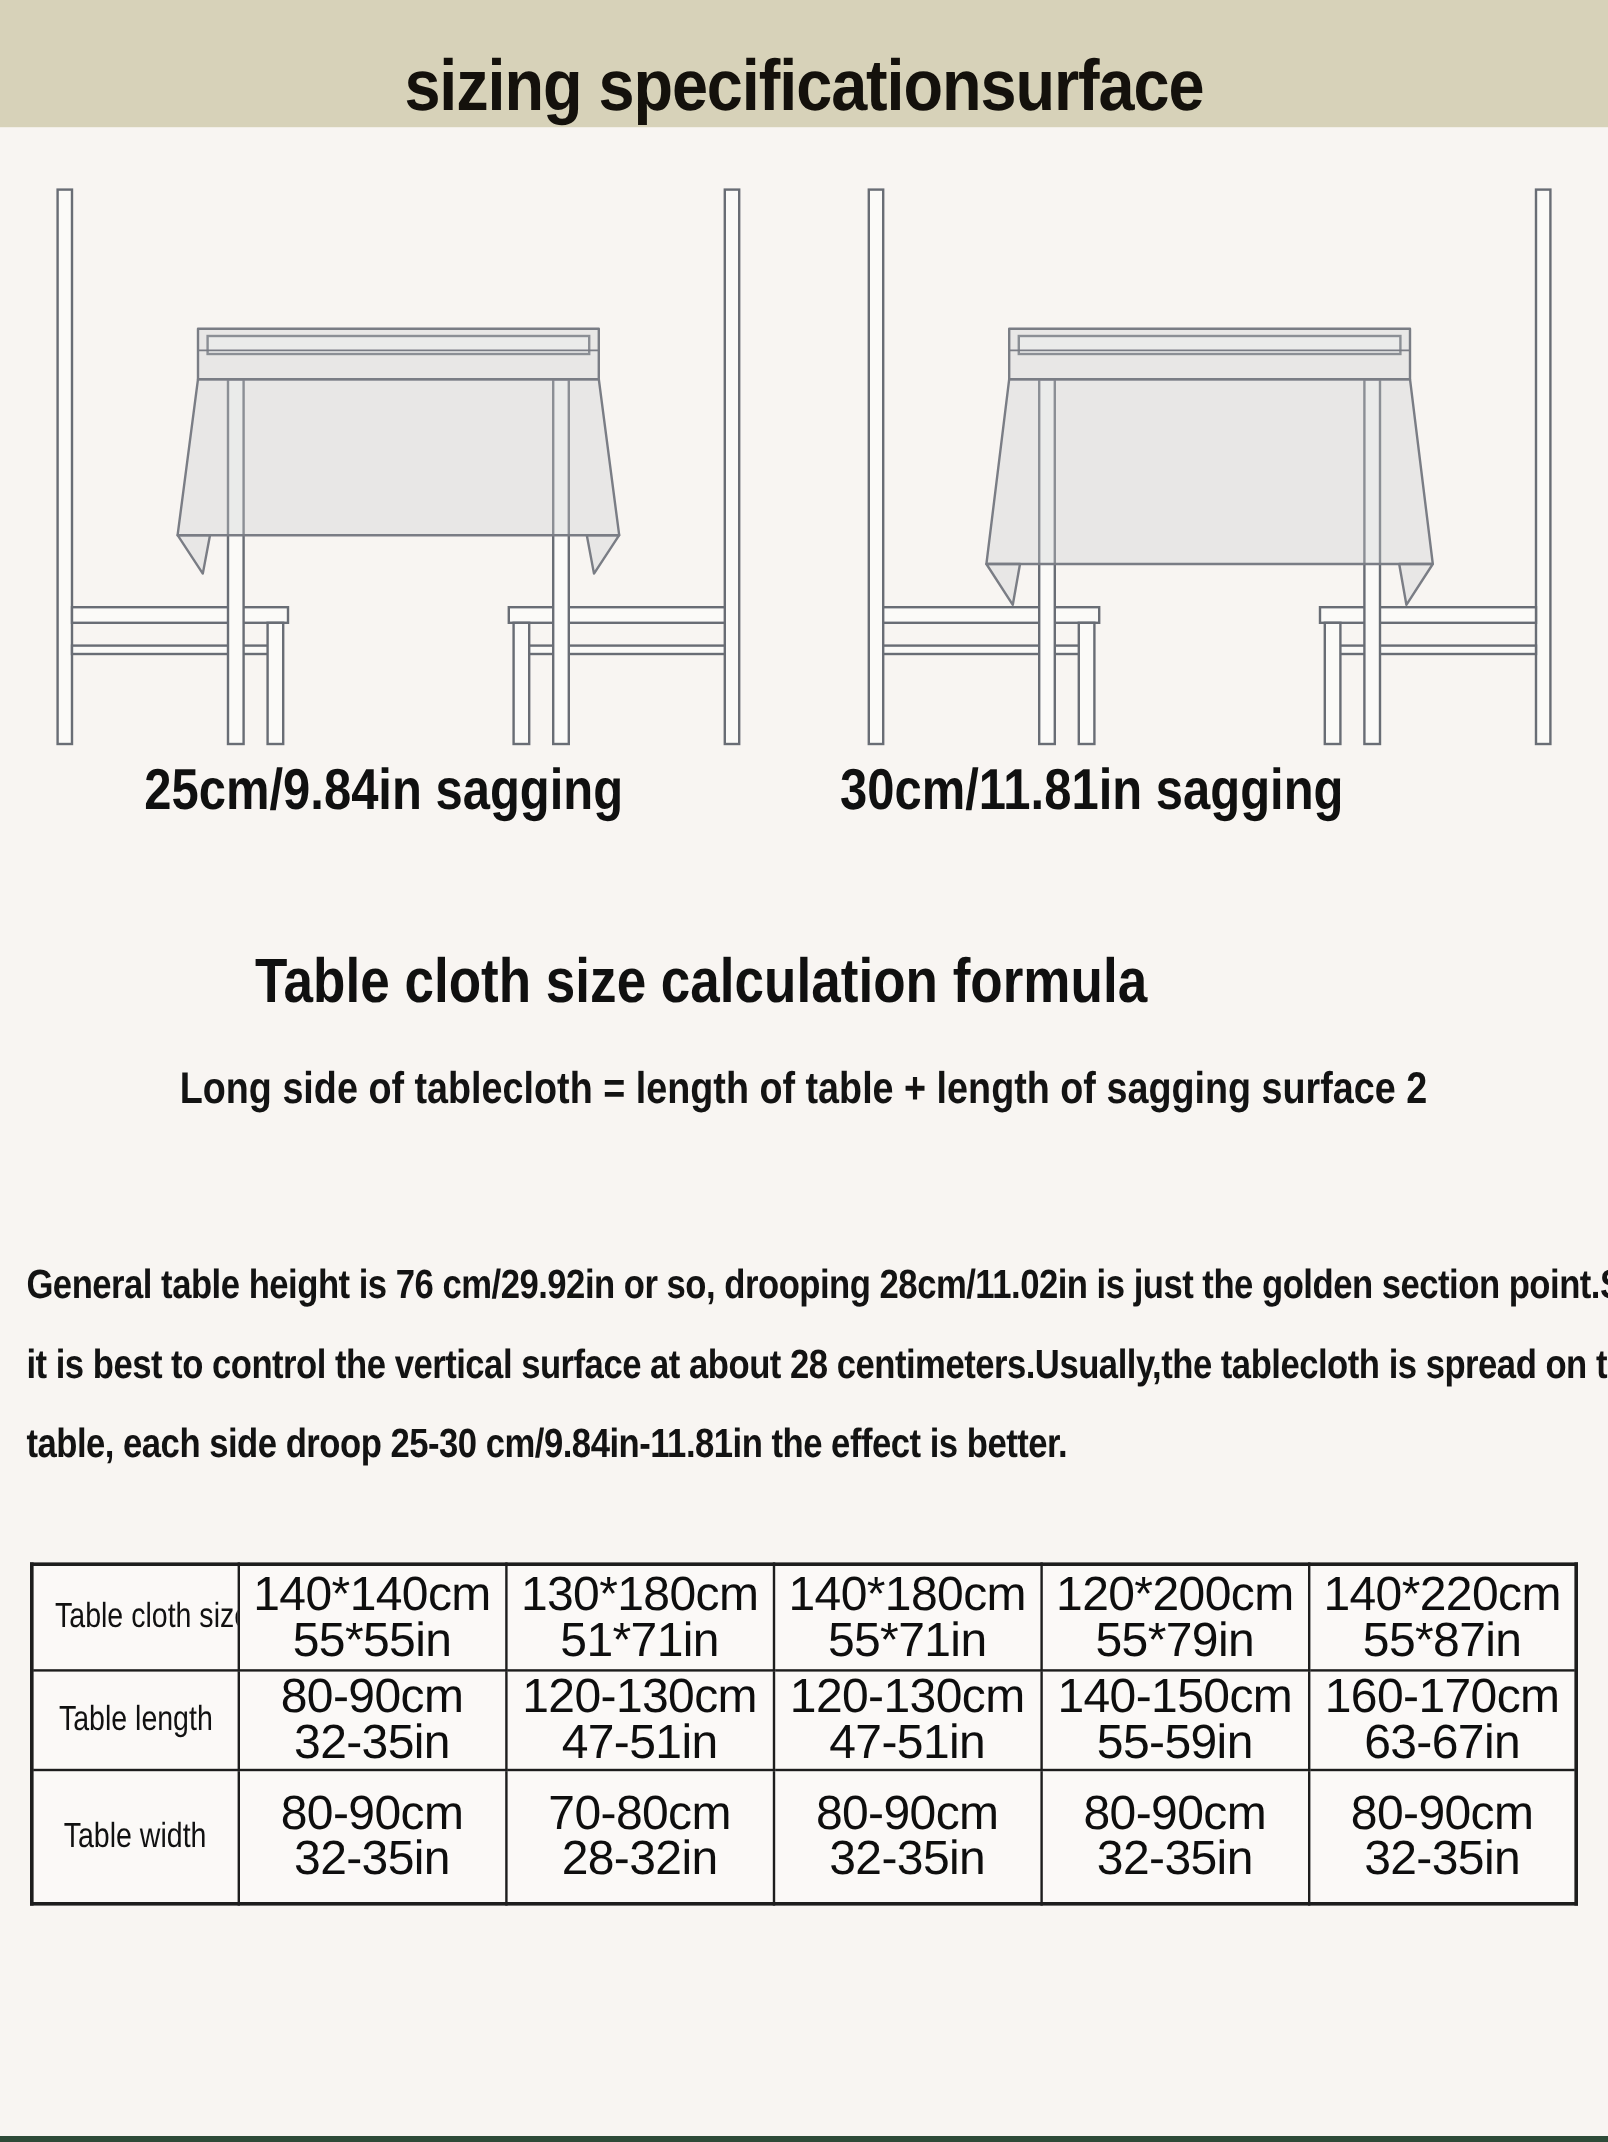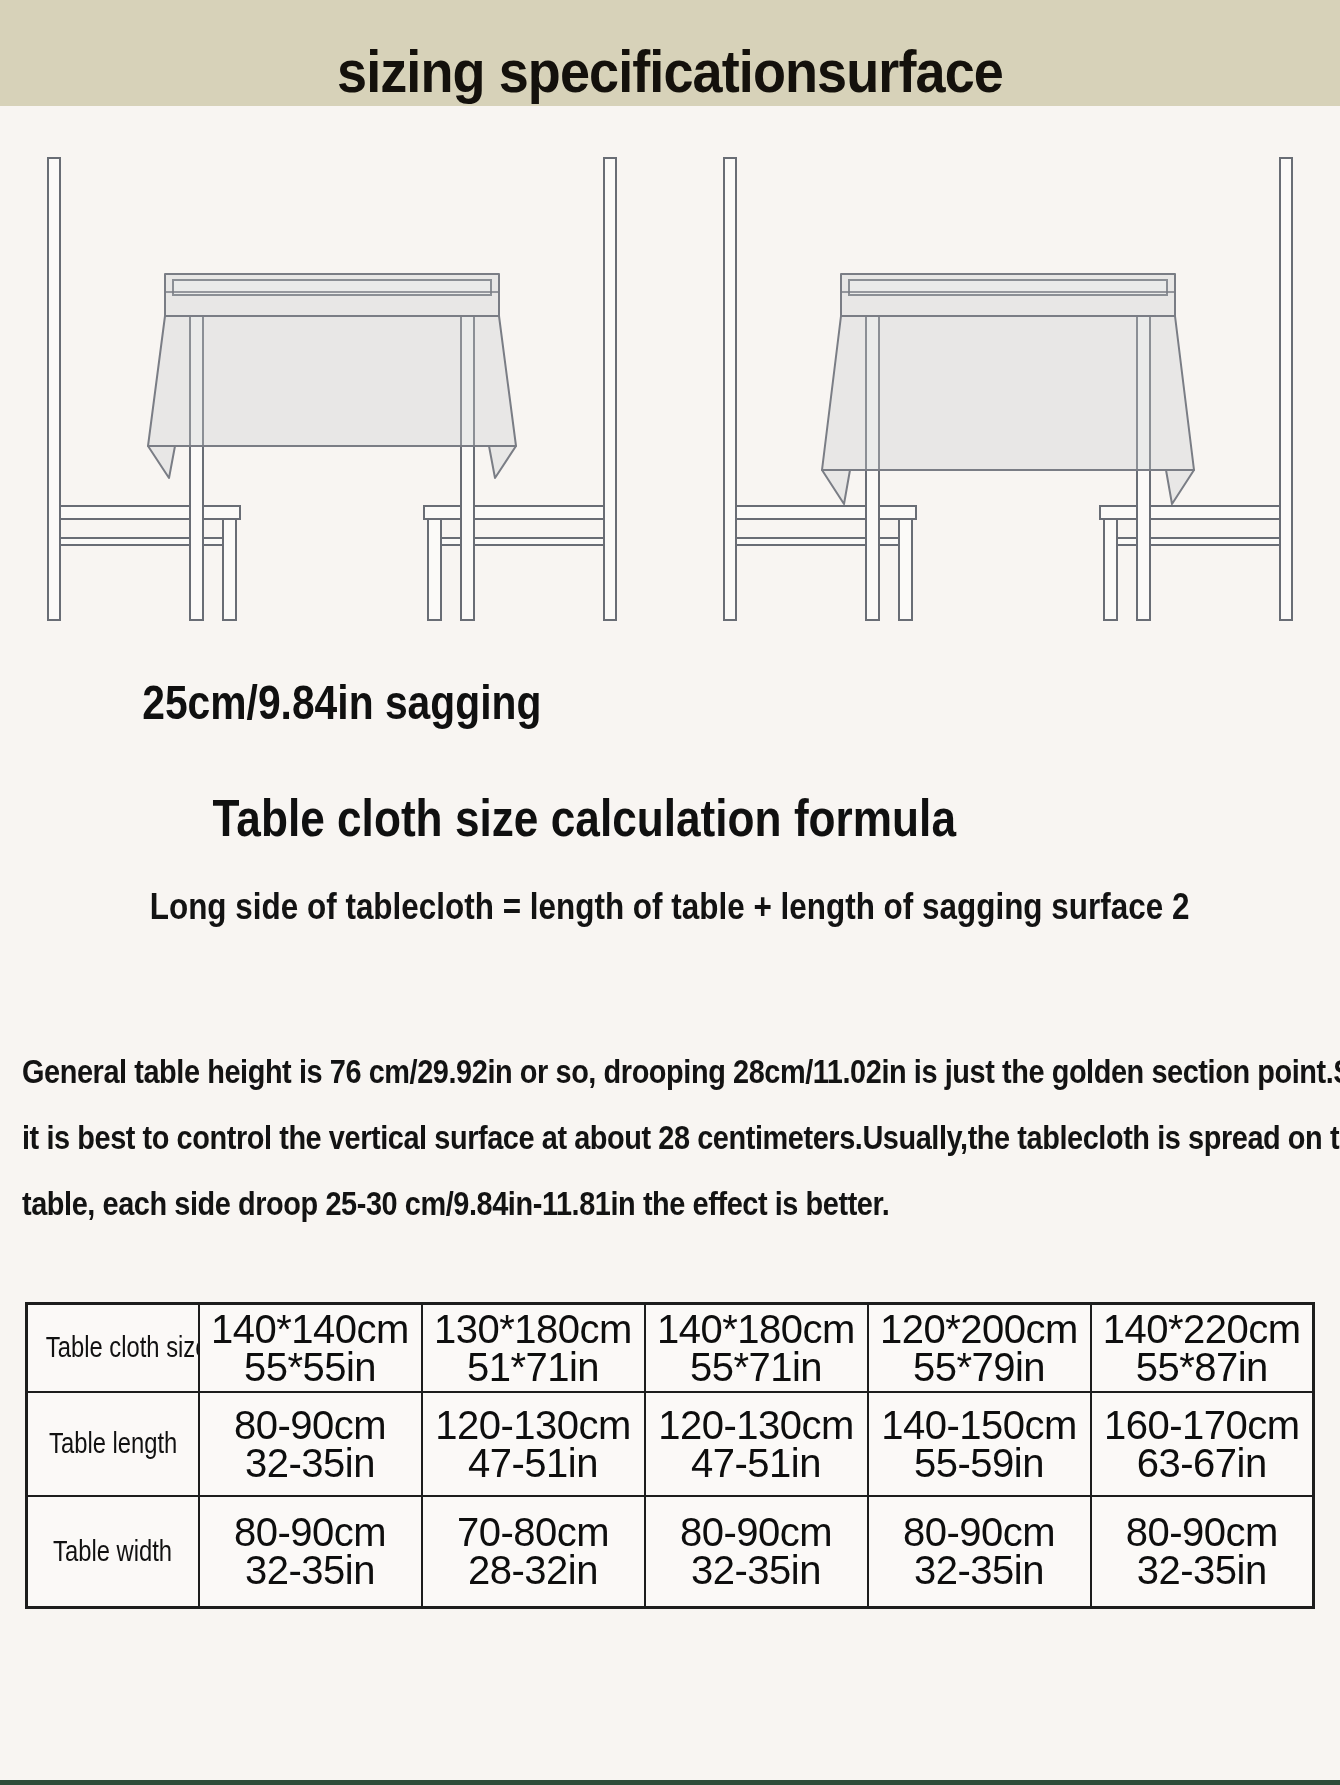--- a/index.html
+++ b/index.html
@@ -24,23 +24,23 @@
     display:inline-block;white-space:nowrap;color:#14110c;
   }
   
   .cond{display:inline-block;white-space:nowrap;transform:scaleX(0.85);transform-origin:center;}
   .cond-l{display:inline-block;white-space:nowrap;transform:scaleX(0.85);transform-origin:left center;}
   
   .diagram{position:absolute;top:140px;}
   .diagram.left{left:18px;}
   .diagram.right{left:694px;}
   .caption{
-    position:absolute;top:672px;height:60px;
+    position:absolute;top:628px;height:60px;
     display:flex;align-items:center;justify-content:center;
-    font-size:48px;font-weight:bold;color:#101010;margin-left:22px;
+    font-size:48px;font-weight:bold;color:#101010;
   }
   .caption.left{left:0;width:640px;}
   .caption.right{left:600px;width:620px;}
   
   .formula-title{
     position:absolute;top:788px;left:0;width:1168px;
     display:flex;justify-content:center;
     font-size:52px;font-weight:bold;color:#101010;
   }
   .formula-line{
@@ -66,21 +66,21 @@
   }
   table.size td{
     border:2px solid #1d1d1d;
     text-align:center;vertical-align:middle;
     padding:0;overflow:hidden;
   }
   table.size{border:3px solid #1d1d1d;}
   td.rowlabel{font-size:29px;color:#111;}
   td.rowlabel .cond{transform:scaleX(0.82);}
   .cellval{font-size:40px;line-height:0.95;color:#0e0e0e;letter-spacing:-0.5px;}
-  tr.r1{height:88px;} tr.r2{height:104px;padding-left:48px;} tr.r3{height:112px;}
+  tr.r1{height:88px;} tr.r2{height:83px;padding-left:48px;} tr.r3{height:112px;}
   
   .footer-bar{
     position:absolute;left:0;bottom:0;width:1340px;height:5px;
     background:#2e4b38;
   }
   
   .scene .wood{fill:#fbfaf8;stroke:#696d75;stroke-width:2;}
   .scene .cloth{fill:rgba(203,205,210,0.35);stroke:#7a7d85;stroke-width:2;stroke-linejoin:round;}
   .scene .edge{stroke:#7a7d85;stroke-width:1.5;}
 </style>
@@ -143,20 +143,23 @@
       <line class="edge" x1="147" y1="152" x2="481" y2="152"></line>
       <polygon class="cloth" points="147,176 481,176 500,330 128,330"></polygon>
       <polygon class="cloth" points="128,330 156,330 150,364"></polygon>
       <polygon class="cloth" points="500,330 472,330 478,364"></polygon>
     </g>
   </svg>
 
   <div class="caption left">
     <span class="cond">25cm/9.84in sagging</span>
   </div>
+  <div class="caption right">
+    <span class="cond">30cm/11.81in sagging</span>
+  </div>
 
   <div class="formula-title">
     <span class="cond">Table cloth size calculation formula</span>
   </div>
   <div class="formula-line l1">
     <span class="cond">Long side of tablecloth = length of table + length of sagging surface 2</span>
   </div>
 
   <div class="note-line n1">
     <span class="cond-l">General table height is 76 cm/29.92in  or so, drooping 28cm/11.02in  is just the golden section point.So</span>

